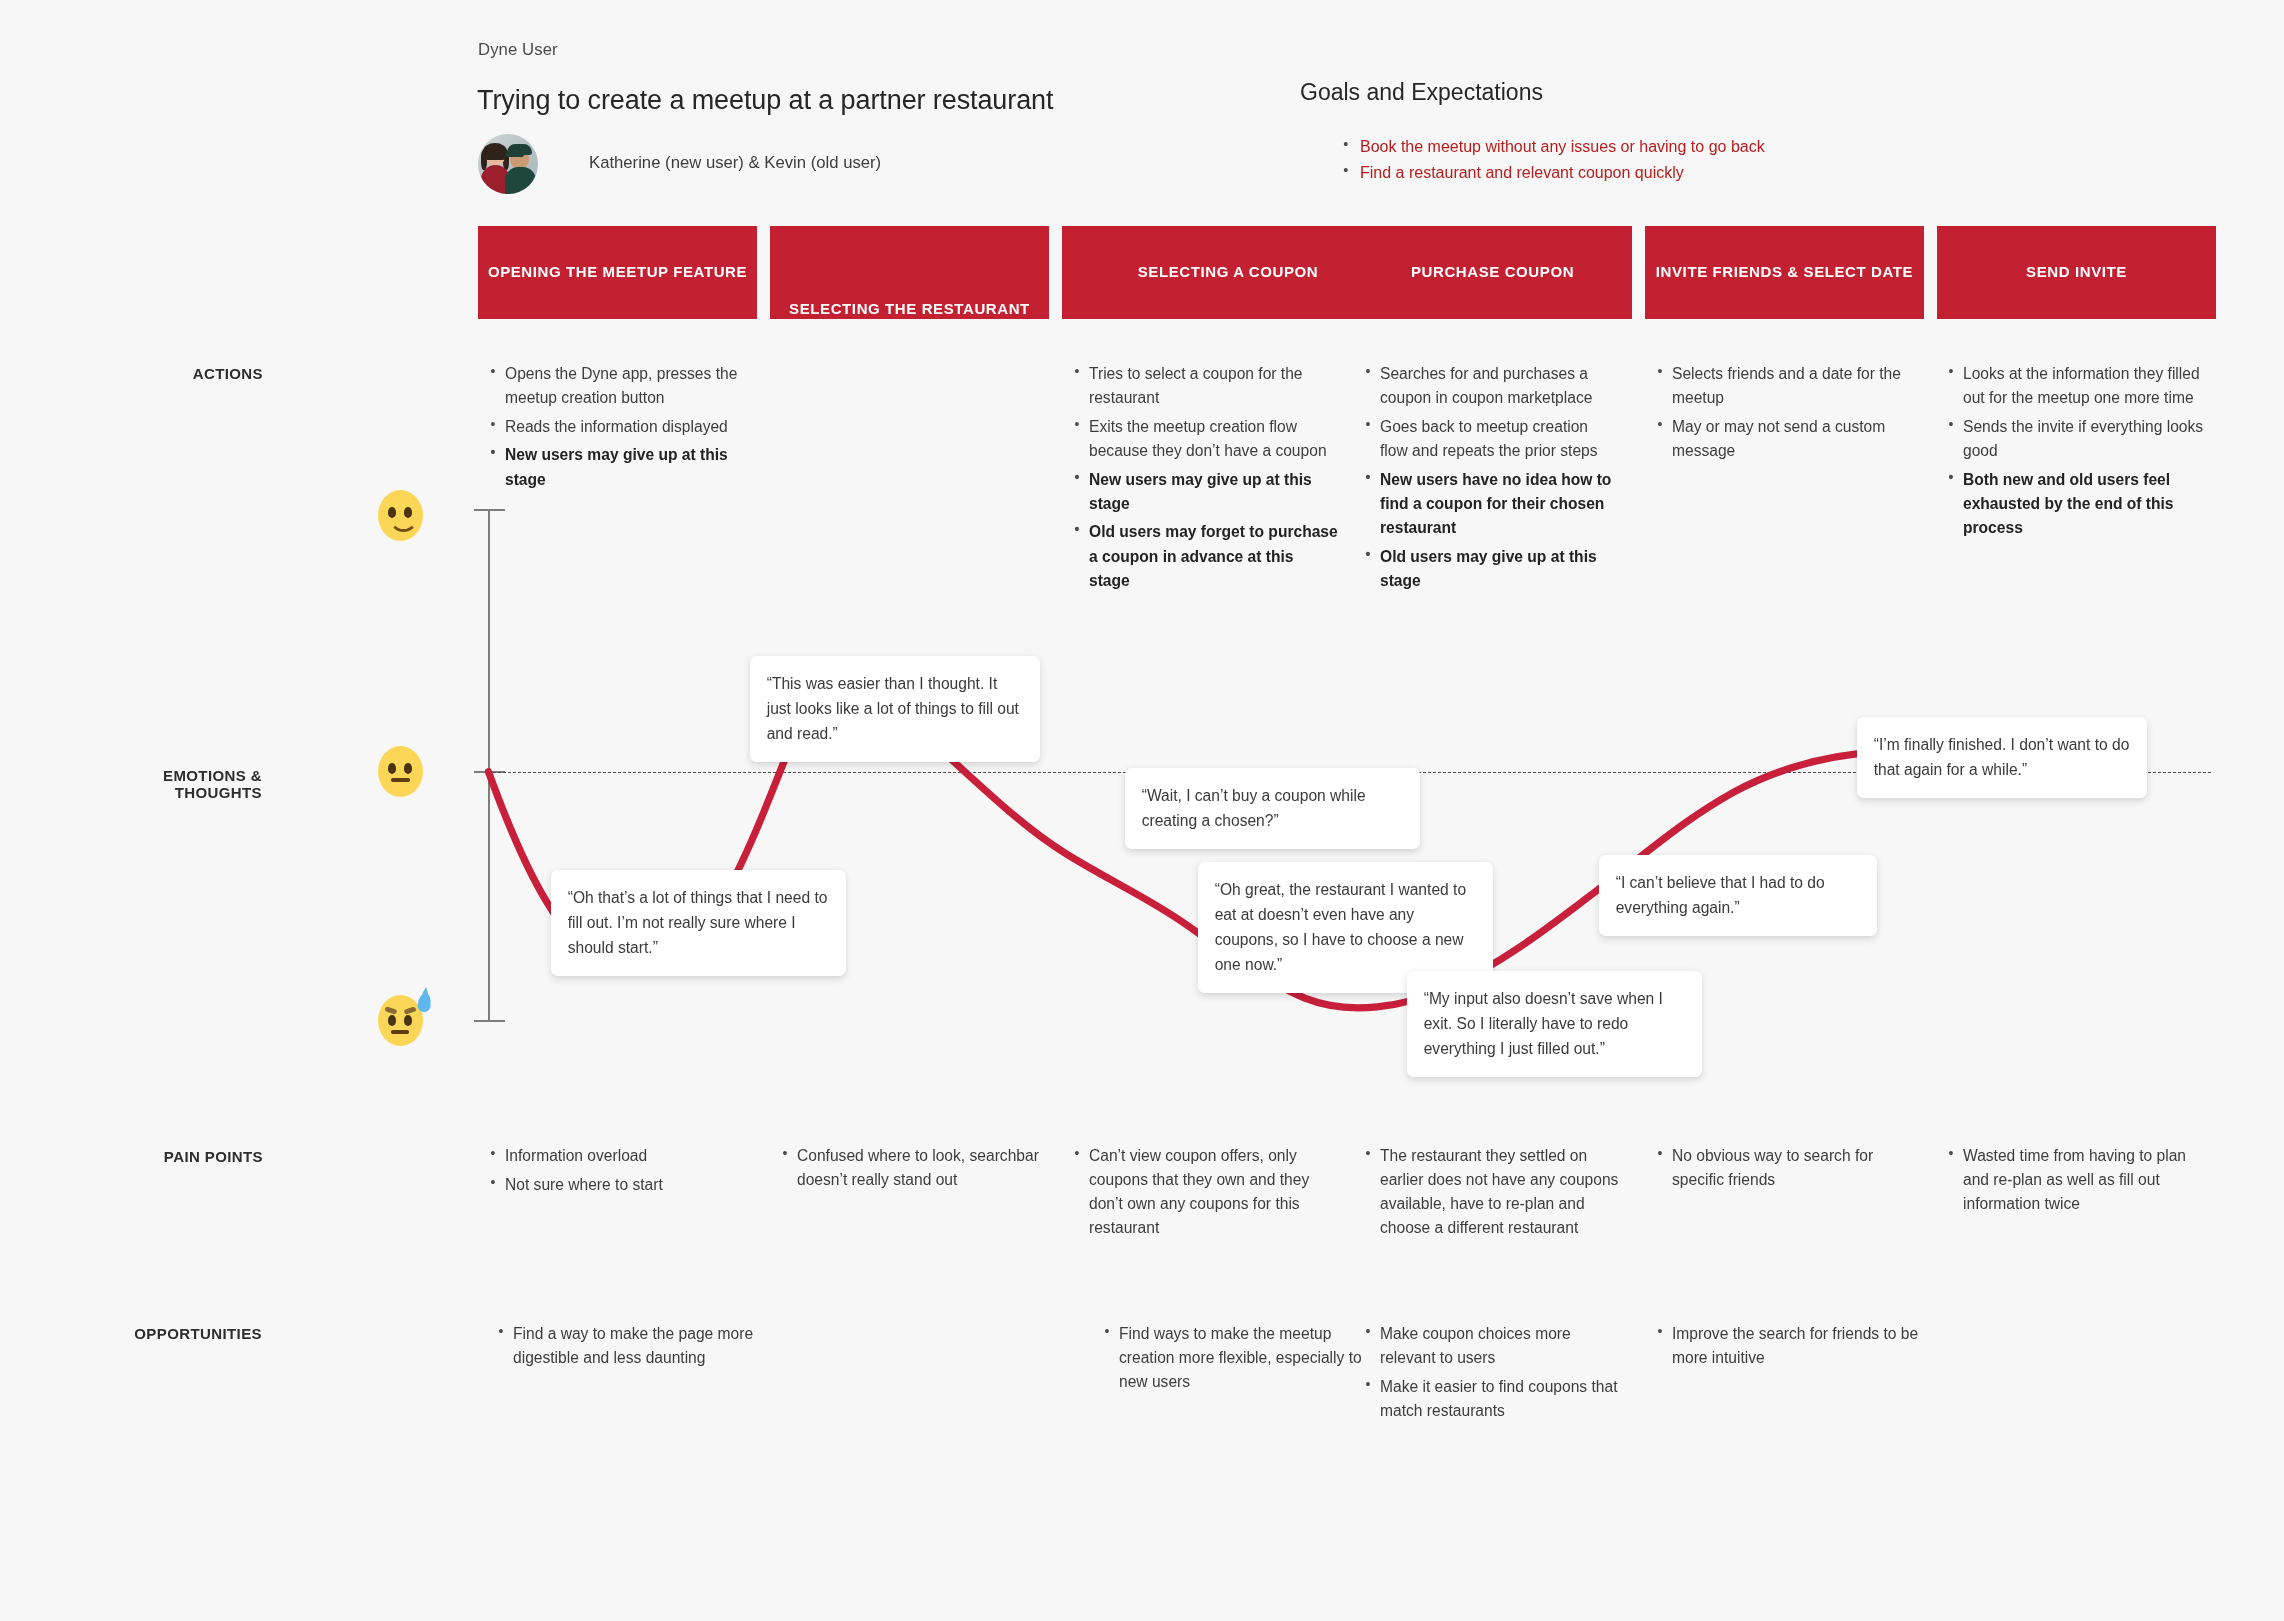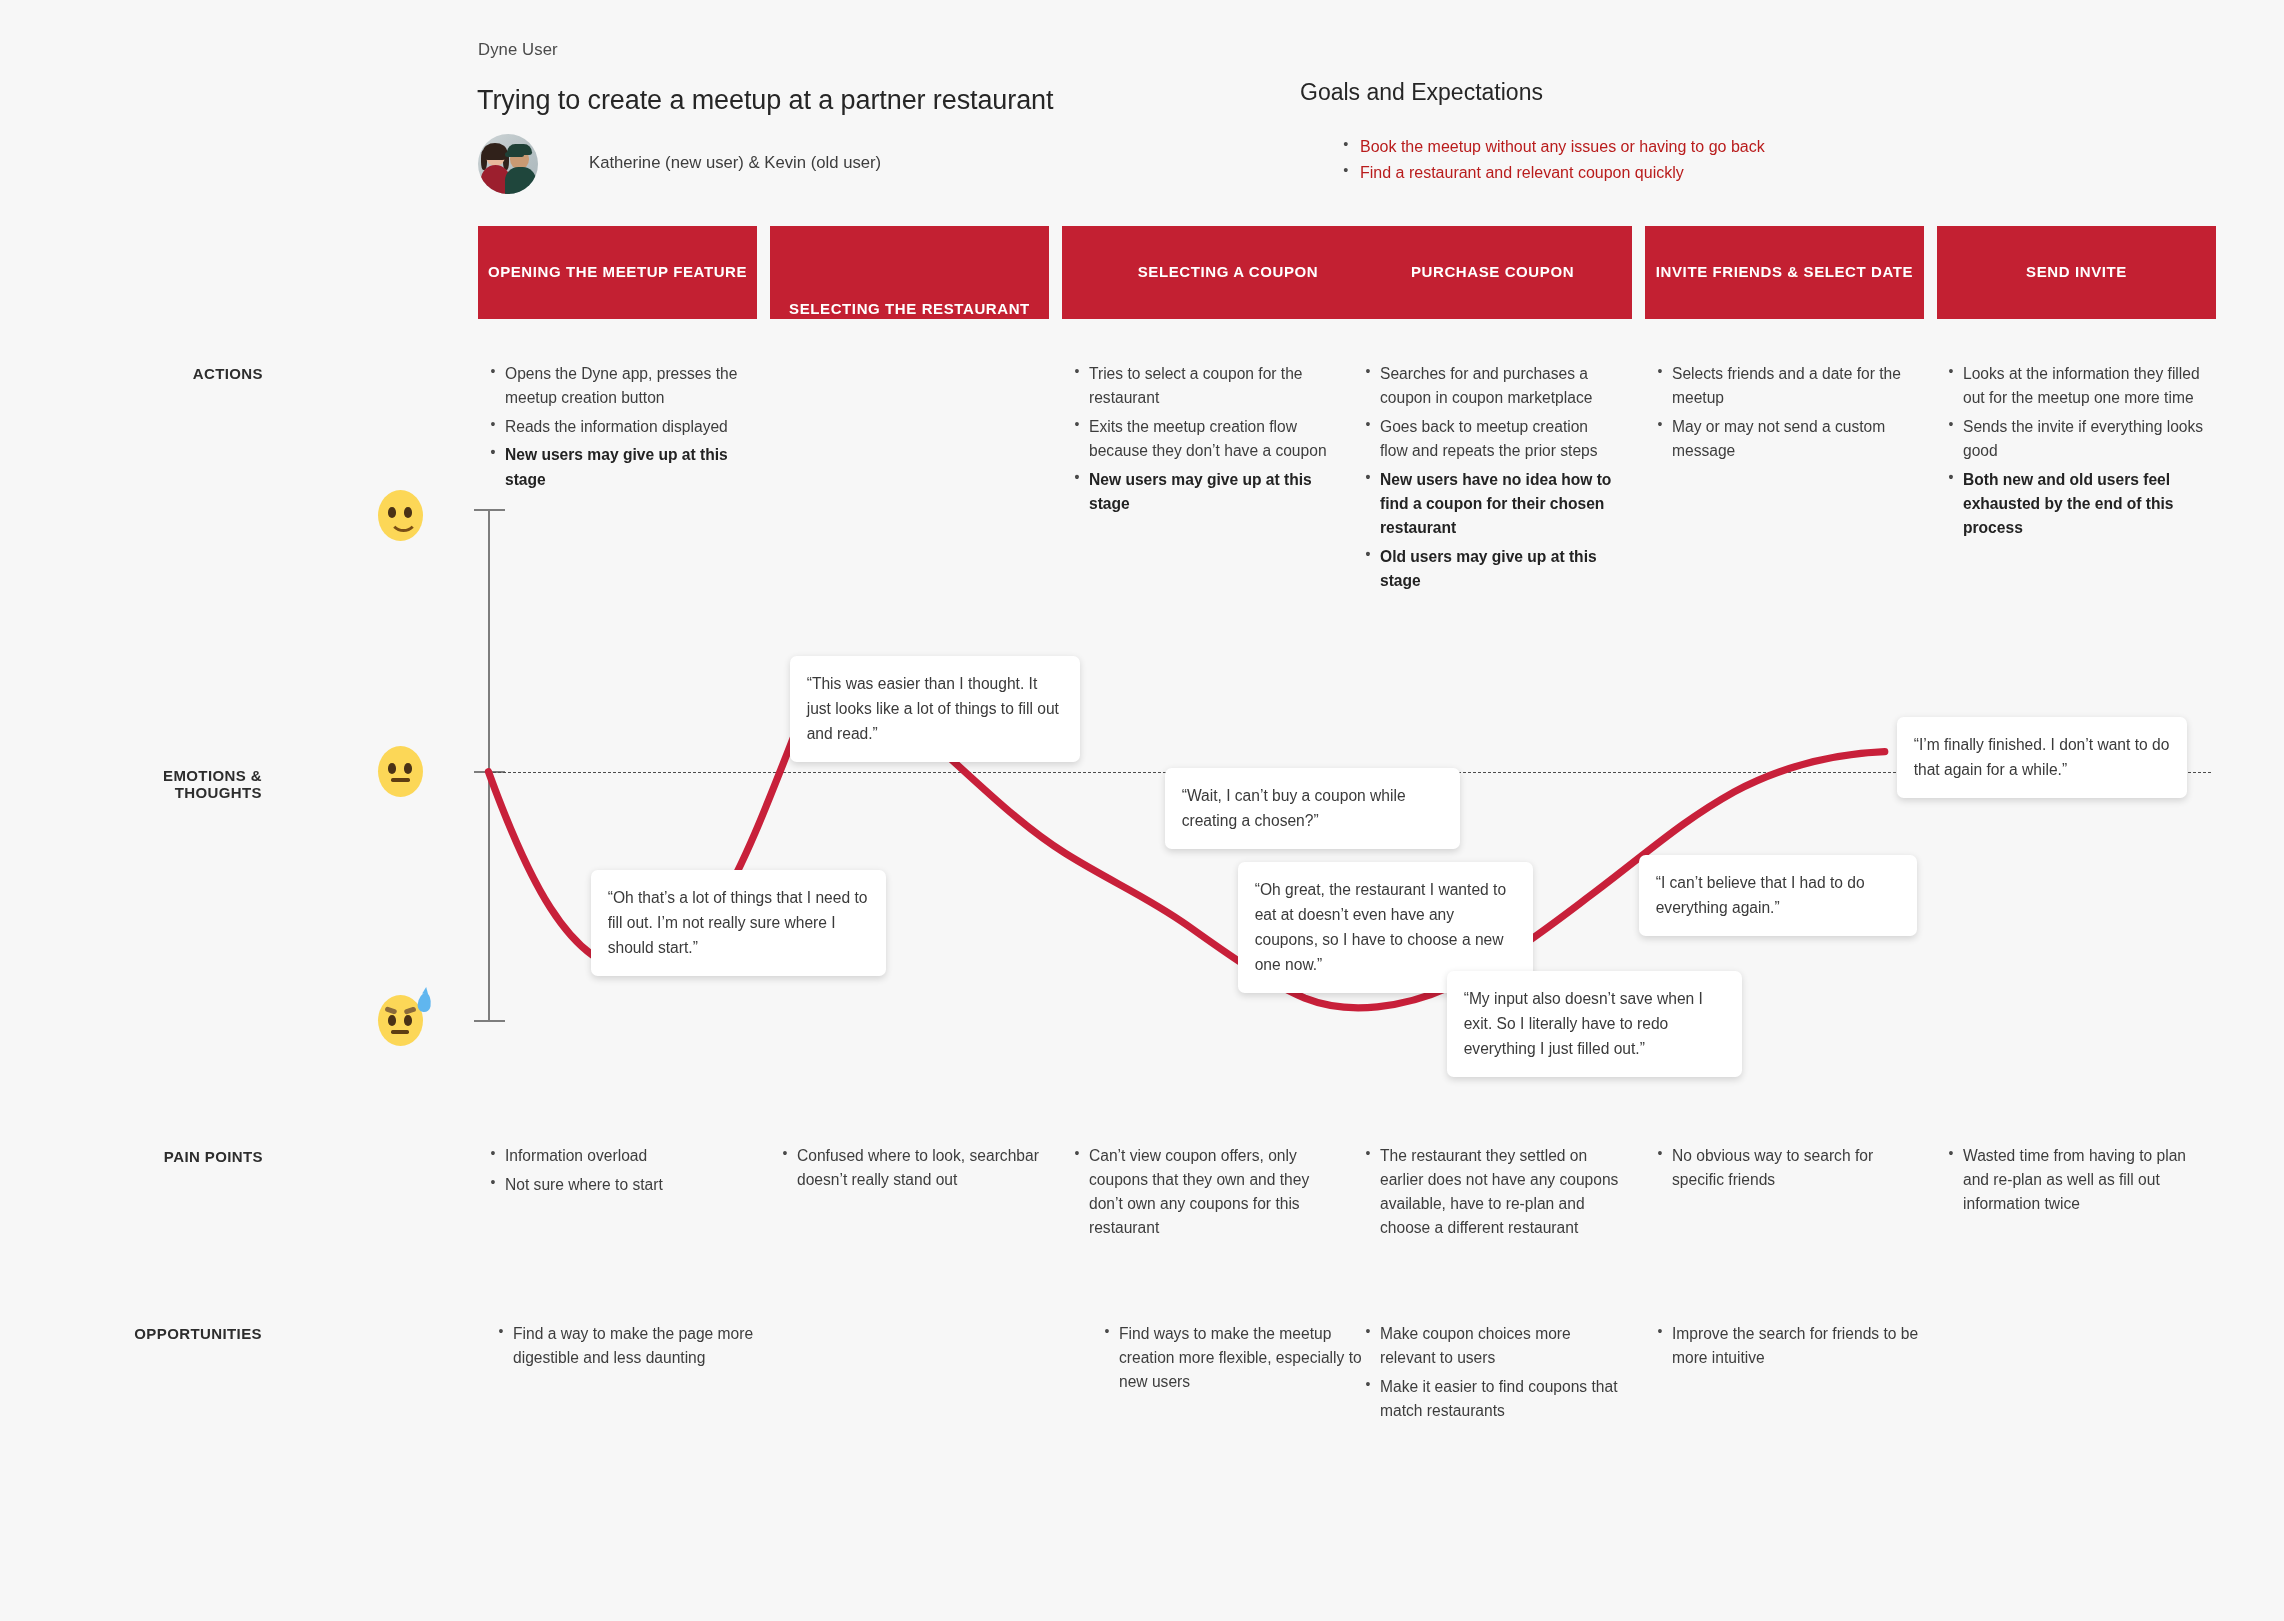--- a/index.html
+++ b/index.html
@@ -68,21 +68,21 @@
   .emoji .brow.l{left:6.7px;transform:rotate(18deg);}
   .emoji .brow.r{left:26px;transform:rotate(-18deg);}
   .emoji .mouth-sad{position:absolute;left:13.4px;top:35px;width:18px;height:3.9px;border-radius:1.7px;background:#5e3d12;}
   .sweat{position:absolute;left:40px;top:-2.2px;width:13.4px;height:19px;background:#60b6ef;
          border-radius:50% 50% 50% 50%/66% 66% 34% 34%;transform:rotate(8deg);}
   .sweat::before{content:"";position:absolute;left:3.3px;top:-6.1px;width:0;height:0;
          border-left:3.3px solid transparent;border-right:3.3px solid transparent;border-bottom:7.8px solid #60b6ef;}
 
   
   .bubble{position:absolute;background:#ffffff;border-radius:6.7px;
-          box-shadow:0 2.2px 7.8px rgba(0,0,0,.14);padding:14.5px 16.7px 15.6px 16.7px;margin-left:40px;}
+          box-shadow:0 2.2px 7.8px rgba(0,0,0,.14);padding:14.5px 16.7px 15.6px 16.7px;}
   .bubble p{margin:0;font-size:15.6px;line-height:1.62;color:#3a3a3a;}
 
   
   .curve{position:absolute;left:0;top:0;pointer-events:none;}
 </style>
 </head>
 <body>
 
 <div class="canvas">
 
@@ -138,20 +138,21 @@
       <li>Opens the Dyne app, presses the meetup creation button</li>
       <li>Reads the information displayed</li>
       <li class="b">New users may give up at this stage</li>
     </ul>
   </div>
   <div class="cell" style="left:1070px;top:362px;width:268px;">
     <ul>
       <li>Tries to select a coupon for the restaurant</li>
       <li>Exits the meetup creation flow because they don’t have a coupon</li>
       <li class="b">New users may give up at this stage</li>
+      <li class="b">Old users may forget to purchase a coupon in advance at this stage</li>
     </ul>
   </div>
   <div class="cell" style="left:1361px;top:362px;width:257px;">
     <ul>
       <li>Searches for and purchases a coupon in coupon marketplace</li>
       <li>Goes back to meetup creation flow and repeats the prior steps</li>
       <li class="b">New users have no idea how to find a coupon for their chosen restaurant</li>
       <li class="b">Old users may give up at this stage</li>
     </ul>
   </div>

